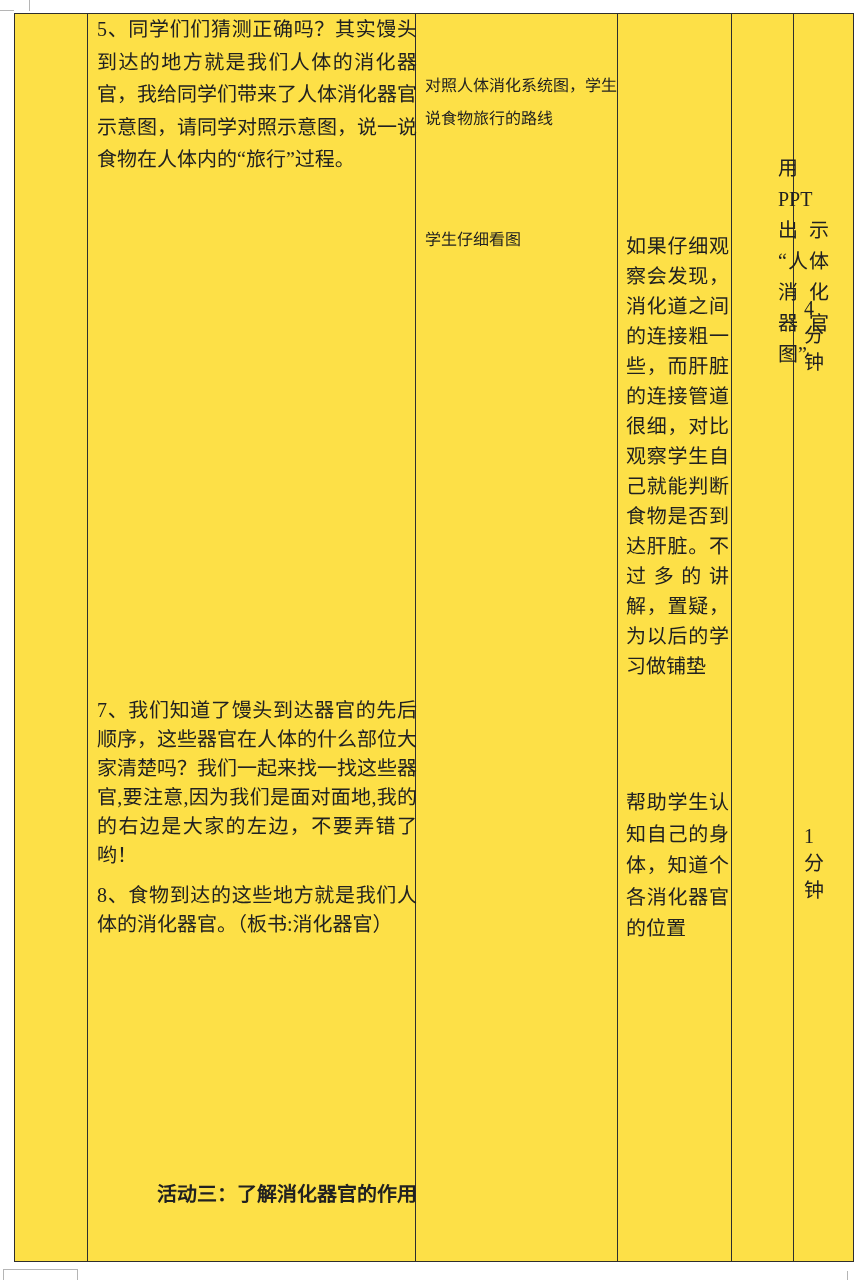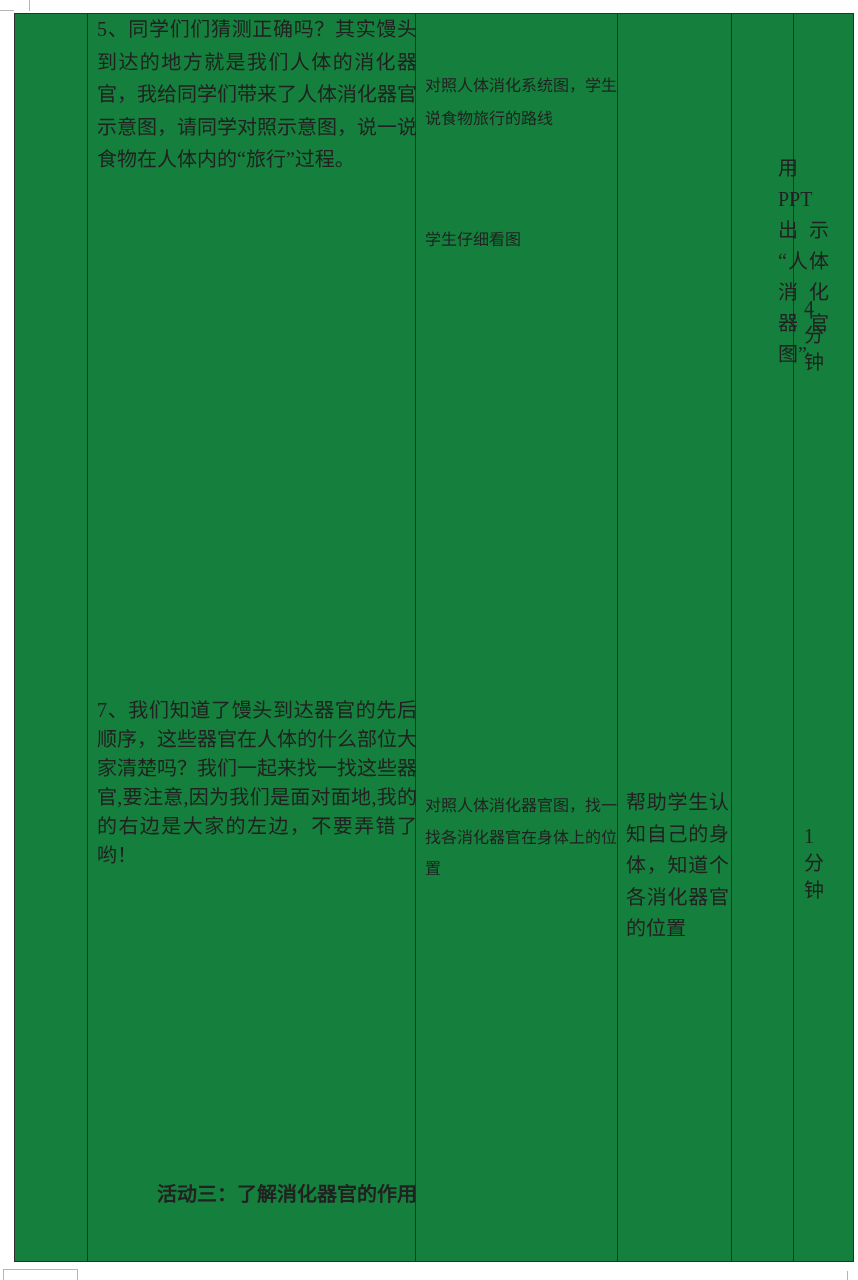--- a/index.html
+++ b/index.html
@@ -12,21 +12,21 @@
   }
   .page{position:absolute;inset:0;}
   
   .artifact{position:absolute;background:#b5b5b5;}
   
   .frame{
     position:absolute;
     left:14px;top:13px;width:840px;height:1249px;
     border:1px solid #2e2e2e;
     box-sizing:border-box;
-    background:#15803d;
+    background:#fde047;
   }
   .vline{position:absolute;top:0;bottom:0;width:1px;background:#2e2e2e;}
   
   .blk{
     position:absolute;
     color:#212121;
     text-align:justify;
     white-space:normal;
   }
   .t-col{left:82px;width:320px;font-size:20px;line-height:32.5px;}
@@ -55,26 +55,27 @@
   <div class="frame">
 
     <div class="vline" style="left:72px;"></div>
     <div class="vline" style="left:400px;"></div>
     <div class="vline" style="left:602px;"></div>
     <div class="vline" style="left:716px;"></div>
     <div class="vline" style="left:778px;"></div>
 
     <div class="blk t-col" style="top:-1px;">5、同学们们猜测正确吗？其实馒头到达的地方就是我们人体的消化器官，我给同学们带来了人体消化器官示意图，请同学对照示意图，说一说食物在人体内的“旅行”过程。</div>
     <div class="blk t-col sec2" style="top:682px;">7、我们知道了馒头到达器官的先后顺序，这些器官在人体的什么部位大家清楚吗？我们一起来找一找这些器官,要注意,因为我们是面对面地,我的的右边是大家的左边，不要弄错了哟！</div>
+    <div class="blk t-col sec2" style="top:867px;">8、食物到达的这些地方就是我们人体的消化器官。（板书:消化器官）</div>
     <div class="blk t-col sec2 heading" style="top:1166px;">活动三：了解消化器官的作用</div>
 
     <div class="blk s-col" style="top:56px;">对照人体消化系统图，学生说食物旅行的路线</div>
     <div class="blk s-col" style="top:210px;">学生仔细看图</div>
-    <div class="blk s-col tight" style="top:776px;">对照人体消化器官图，找一找各消化器官在身体上的位置</div>
 
+    <div class="blk d-col" style="top:217px;">如果仔细观察会发现，消化道之间的连接粗一些，而肝脏的连接管道很细，对比观察学生自己就能判断食物是否到达肝脏。不过多的讲解，置疑，为以后的学习做铺垫</div>
     <div class="blk d-col tight" style="top:773px;">帮助学生认知自己的身体，知道个各消化器官的位置</div>
 
     <div class="blk m-col" style="top:139px;margin-left:40px;">用PPT出示“人体消化器官图”</div>
 
     <div class="blk time-col" style="top:281px;">4分钟</div>
     <div class="blk time-col" style="top:809px;">1分钟</div>
 
   </div>
 </div>
 

